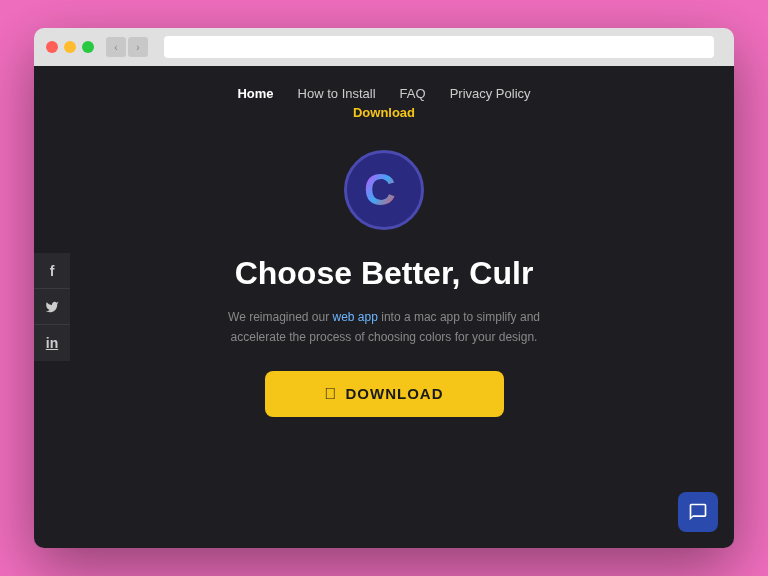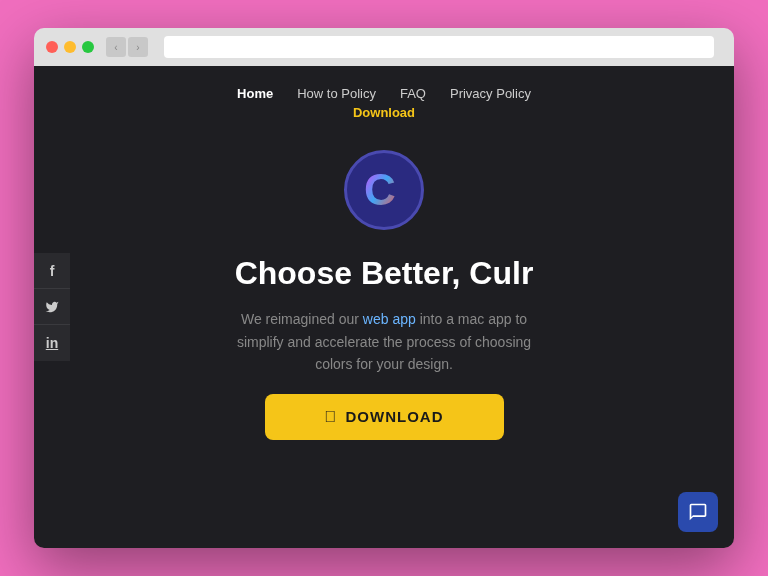--- a/index.html
+++ b/index.html
@@ -142,26 +142,26 @@
     .main-heading {
       font-size: 32px;
       font-weight: 800;
       color: #ffffff;
       text-align: left;
       line-height: 1.2;
       margin-bottom: 16px;
     }
 
     .sub-text {
-      font-size: 14px;
+      font-size: 12px;
       color: #888888;
       text-align: center;
       max-width: 320px;
       line-height: 1.6;
-      margin-bottom: 18px;
+      margin-bottom: 24px;
     }
 
     .sub-text a {
       color: #6bb5ff;
       text-decoration: none;
     }
 
     
     .download-btn {
       background: #f5c518;
@@ -262,21 +262,21 @@
         <svg width="14" height="14" viewBox="0 0 24 24" fill="#ccc">
             <path d="M23 3a10.9 10.9 0 01-3.14 1.53 4.48 4.48 0 00-7.86 3v1A10.66 10.66 0 013 4s-4 9 5 13a11.64 11.64 0 01-7 2c9 5 20 0 20-11.5a4.5 4.5 0 00-.08-.83A7.72 7.72 0 0023 3z"></path>
           </svg>
       </div>
       <div class="social-item">in</div>
     </div>
 
     <div class="site-nav">
       <div class="nav-links">
         <span class="nav-link active">Home</span>
-        <span class="nav-link">How to Policy</span>
+        <span class="nav-link">How to Install</span>
         <span class="nav-link">FAQ</span>
         <span class="nav-link">Privacy Policy</span>
       </div>
       <div class="nav-download-label">Download</div>
     </div>
 
     <div class="logo-container">
       <div class="logo-circle">
         <svg class="logo-svg" viewBox="0 0 60 60" xmlns="http://www.w3.org/2000/svg">
           <defs>

